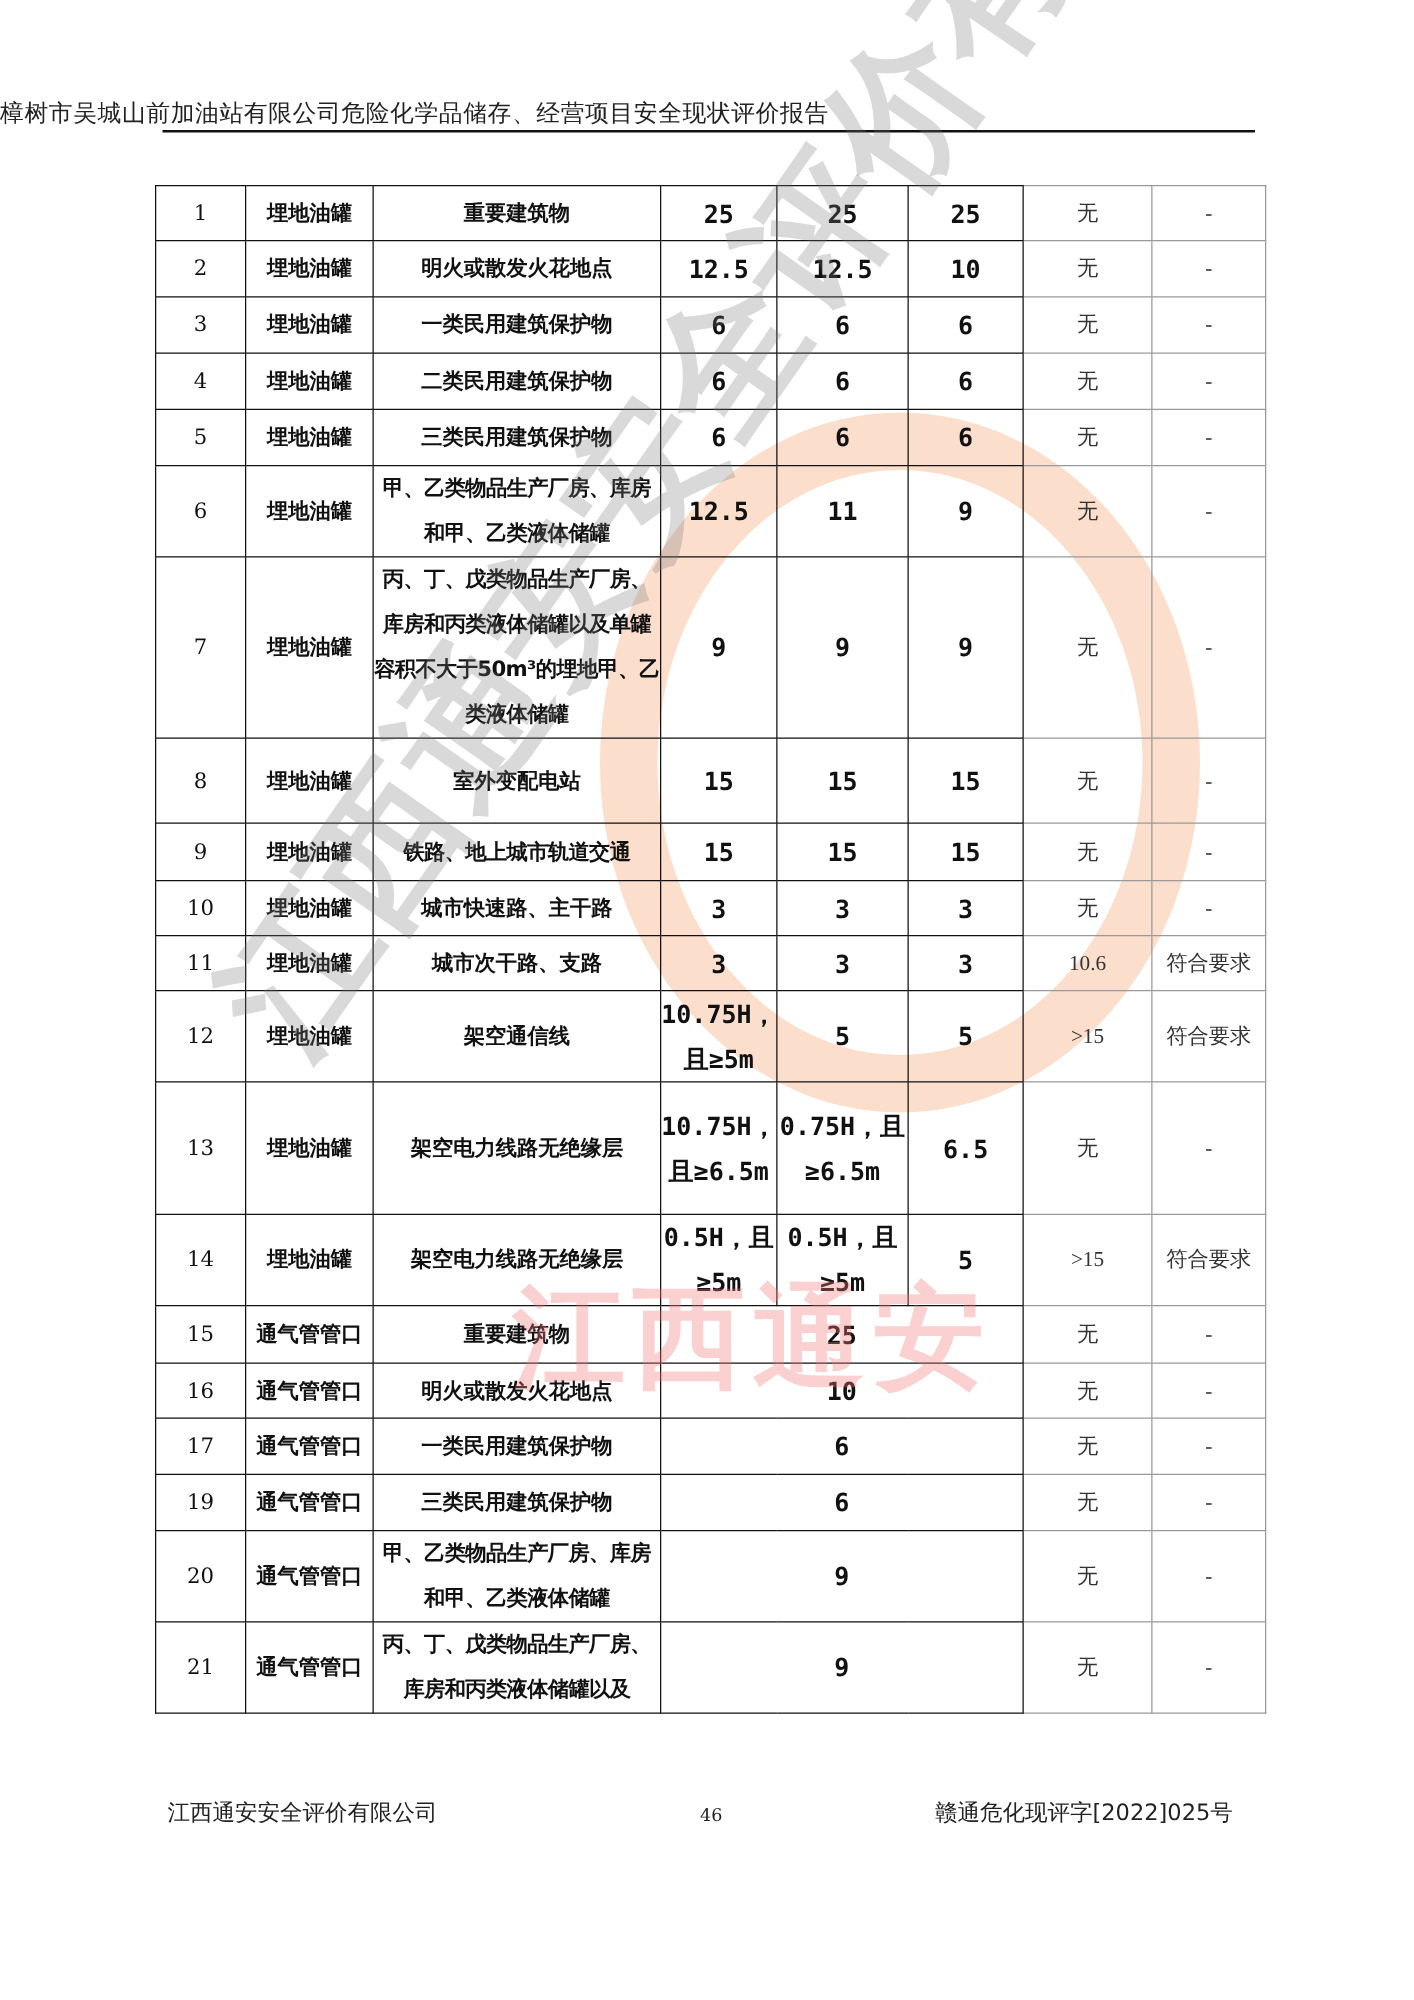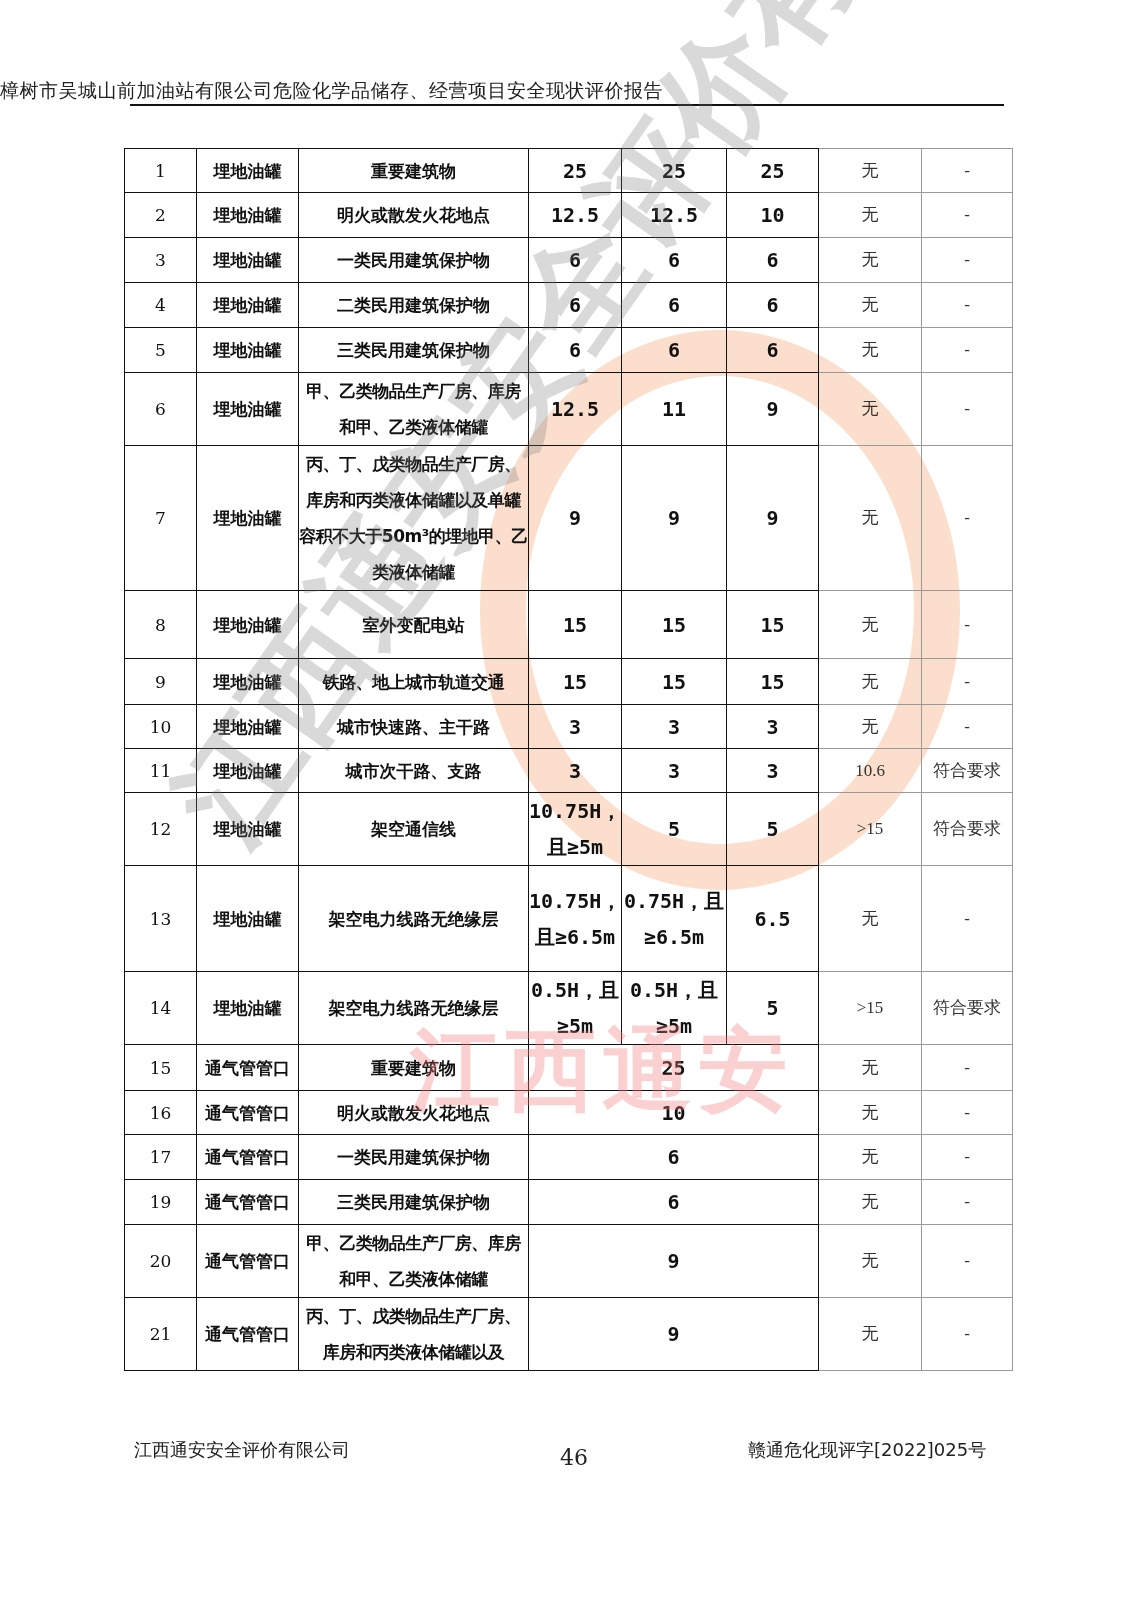--- a/index.html
+++ b/index.html
@@ -10,21 +10,21 @@
   table.main td{border:1.5px solid #111;text-align:center;vertical-align:middle;padding:0;font-size:17px;line-height:36px;overflow:hidden;}
   table.main td.c8, table.main td.c9{border-color:#999;font-family:"Liberation Serif","DejaVu Serif",serif;font-weight:normal;color:#333;}
   table.main td.c2, table.main td.c3{font-weight:bold;font-family:"DejaVu Sans","Liberation Sans",sans-serif;font-size:17px;}
   table.main td.c3.tight{font-size:17px;letter-spacing:-0.5px;}
   table.main td.c4, table.main td.c5, table.main td.c6{font-weight:bold;font-family:"DejaVu Sans Mono","Liberation Mono",monospace;font-size:20px;}
   .watermark{position:absolute;pointer-events:none;}
   .wm-circle{left:480px;top:330px;width:480px;height:560px;border-radius:50%;border:46px solid rgba(245,160,110,0.35);box-sizing:border-box;}
   .wm-text-diag{left:140px;top:780px;font-size:120px;color:rgba(120,120,120,0.28);transform:rotate(-55deg);transform-origin:left top;white-space:nowrap;font-family:"DejaVu Sans","Liberation Sans",sans-serif;font-weight:bold;}
   .wm-text-red{left:410px;top:1010px;font-size:90px;color:rgba(240,120,120,0.35);font-family:"DejaVu Sans","Liberation Sans",sans-serif;font-weight:bold;letter-spacing:6px;text-align:center;}
   .footer-left{position:absolute;left:134px;top:1438px;font-size:18px;font-family:"DejaVu Sans","Liberation Sans",sans-serif;color:#222;}
-  .footer-center{position:absolute;left:560px;top:1445px;font-size:22px;color:#222;}
+  .footer-center{position:absolute;left:560px;top:1445px;font-size:14px;color:#222;}
   .footer-right{position:absolute;left:748px;top:1438px;font-size:18px;font-family:"DejaVu Sans","Liberation Sans",sans-serif;color:#222;}
 </style>
 </head>
 <body>
 
 <div class="header-title">樟树市吴城山前加油站有限公司危险化学品储存、经营项目安全现状评价报告</div>
 <div class="header-rule"></div>
 
 <div class="watermark wm-circle"></div>
 

